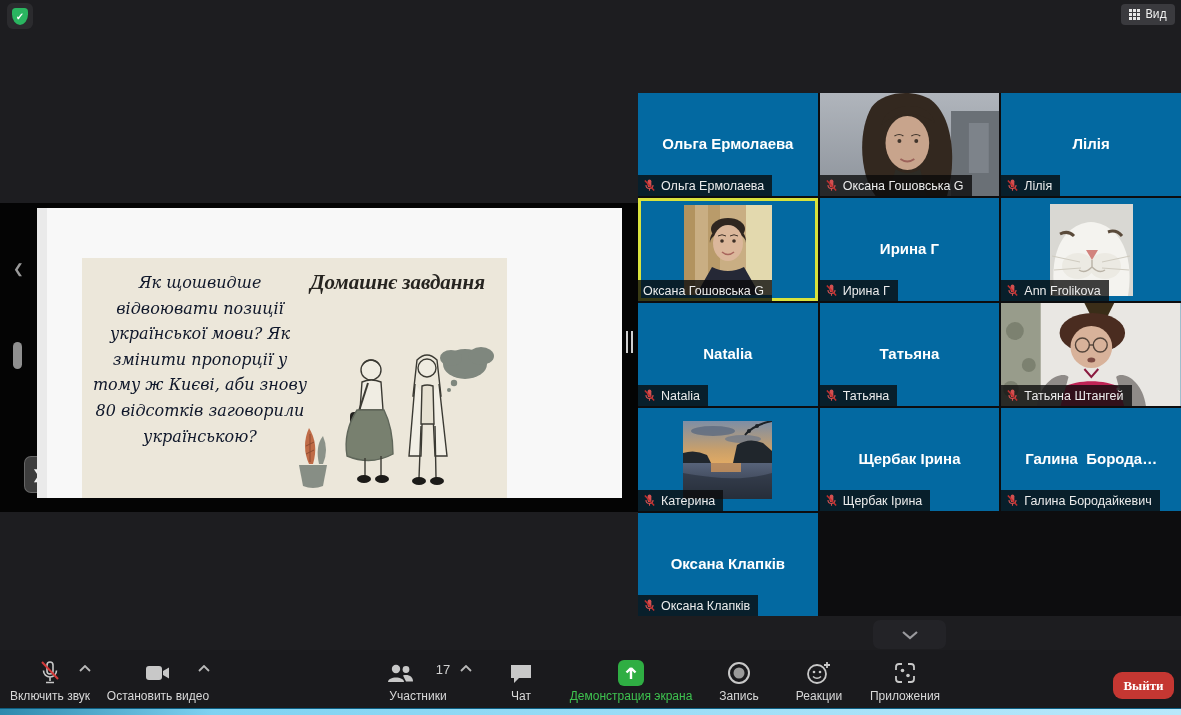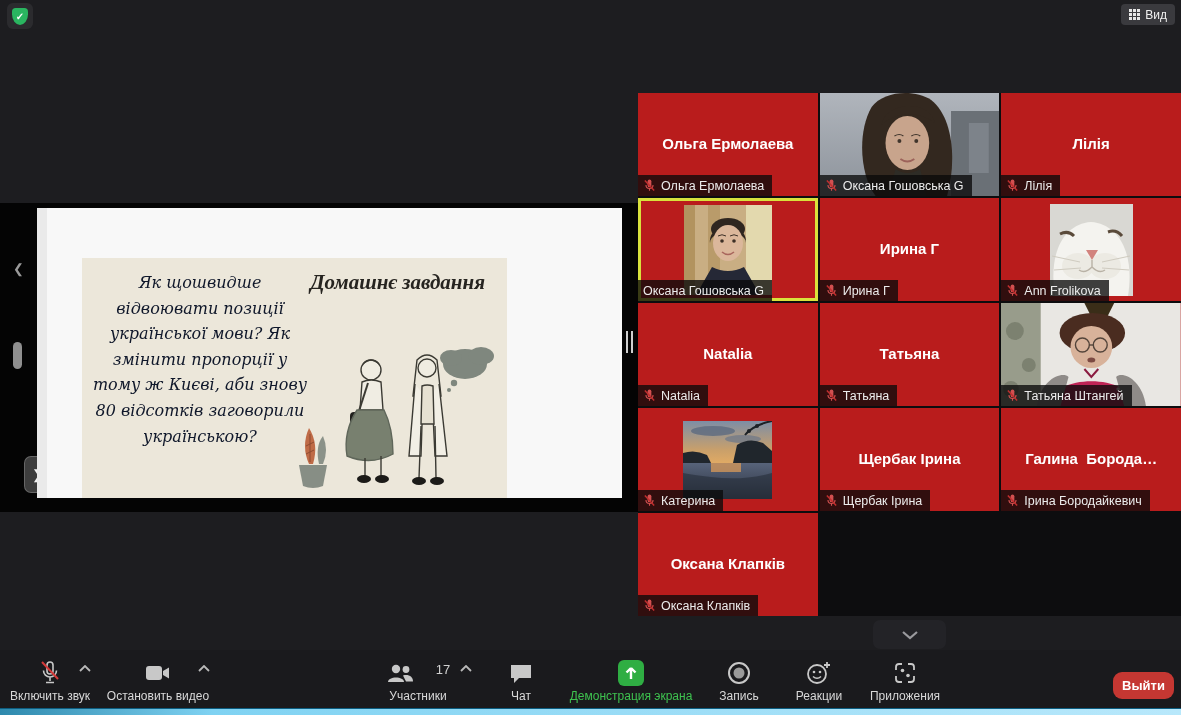--- a/index.html
+++ b/index.html
@@ -10,21 +10,21 @@
   }
   
   .security-btn { position:absolute; left:7px; top:3px; width:26px; height:26px;
     background:#2b2b2e; border-radius:6px; display:flex; align-items:center; justify-content:center; }
   .shield { width:16px; height:17px; background:#2ab560;
     border-radius:4px 4px 55% 55%/4px 4px 70% 70%;
     display:flex; align-items:center; justify-content:center;
     color:#fff; font-size:10px; font-weight:bold; }
   .view-btn { position:absolute; right:6px; top:4px; height:21px;
     background:#3a3a3e; border-radius:4px; display:flex; align-items:center;
-    padding:0 8px; gap:5px; font-size:12px; color:#f0f0f0; }
+    padding:0 8px; gap:5px; font-size:12px; color:#f0f0f0;font-family:Liberation Mono, monospace; }
   .grid-glyph { display:grid; grid-template-columns:repeat(3,3px); grid-template-rows:repeat(3,3px); gap:1px; }
   .grid-glyph i { background:#e6e6e6; }
 
   
   .share-area { position:absolute; left:0; top:203px; width:638px; height:309px; background:#040404; }
   .page { position:absolute; left:37px; top:5px; width:585px; height:290px; background:#f8f8f8; }
   .page-gutter { position:absolute; left:0; top:0; width:10px; height:100%; background:#eaeaea; }
   .card { position:absolute; left:45px; top:50px; width:425px; height:240px; background:#ece7da; }
   .slide-text { position:absolute; left:6px; top:12px; width:224px; text-align:center;
     font-family:"DejaVu Serif", serif; font-style:italic; font-size:16px; line-height:1.6;
@@ -40,21 +40,21 @@
     background:rgba(130,130,130,0.45); border:1px solid rgba(180,180,180,0.35);
     border-radius:7px; display:flex; align-items:center; justify-content:center;
     color:#f2f2f2; font-size:13px; }
   .divider-handle { position:absolute; left:626px; top:128px; display:flex; gap:3px; }
   .divider-handle i { width:2px; height:22px; background:#cfcfcf; }
 
   
   .pgrid { position:absolute; left:638px; top:93px; width:543px; height:523px;
     display:grid; grid-template-columns:repeat(3,1fr); grid-template-rows:repeat(5,103px);
     gap:2px; background:#0d0d0f; }
-  .tile { position:relative; background:#b91c1c; overflow:hidden; }
+  .tile { position:relative; background:#0369a1; overflow:hidden; }
   .tile.active { box-shadow:inset 0 0 0 3px #d9e23c; }
   .center-name { position:absolute; left:0; right:0; top:50%; transform:translateY(-58%);
     text-align:center; font-size:15px; font-weight:bold; color:#ffffff; white-space:pre-wrap; }
   .avatar-wrap { position:absolute; left:0; right:0; top:0; bottom:0;
     display:flex; align-items:center; justify-content:center; }
   .videofill { position:absolute; left:0; top:0; width:100%; height:100%; }
   .plabel { position:absolute; left:0; bottom:0; max-width:96%;
     display:inline-flex; align-items:center; gap:5px; height:21px;
     background:rgba(10,10,10,0.78); padding:0 8px 0 5px;
     font-size:12.5px; color:#ececec; white-space:nowrap; }
@@ -64,21 +64,21 @@
   
   .toolbar { position:absolute; left:0; top:650px; width:1181px; height:58px; background:#1a1a1d; }
   .tool { position:absolute; top:9px; display:flex; flex-direction:column; align-items:center; cursor:default; }
   .ticon { height:28px; display:flex; align-items:center; justify-content:center; gap:20px; }
   .tlabel { font-size:12px; color:#d8d8d8; margin-top:2px; white-space:nowrap; }
   .tlabel.green { color:#3ec24f; }
   .chev { position:absolute; top:15px; }
   .pcount { font-size:13px; color:#d0d0d0; margin-left:2px; transform:translateY(-4px); }
   .leave-btn { position:absolute; left:1113px; top:22px; width:61px; height:27px;
     background:#c53732; border:none; border-radius:9px;
-    color:#ffffff; font-weight:bold; font-size:13px; font-family:Liberation Sans, sans-serif; }
+    color:#ffffff; font-weight:bold; font-size:13px; font-family:Liberation Serif, serif; }
   .bottom-line { position:absolute; left:0; top:708px; width:1181px; height:7px;
     background:linear-gradient(90deg,#2e89ad 0%,#7fd2f2 18%,#a6e1f8 70%,#b8e8fb 100%);
     border-top:1px solid #0c5d80; }
 </style>
 </head>
 <body>
 
 <div class="app">
 
   <div class="security-btn">
@@ -382,21 +382,21 @@
     </div>
 
     <div class="tile">
       <div class="center-name">Галина  Борода…</div>
       <div class="plabel">
         <svg width="13" height="13" viewBox="0 0 14 14">
             <path d="M5 2.5a2 2 0 0 1 4 0V7a2 2 0 0 1-4 0Z" fill="#d25050"></path>
             <path d="M3.2 6.5a3.8 3.8 0 0 0 7.6 0M7 10.5v2.2" stroke="#d25050" stroke-width="1.2" fill="none"></path>
             <line x1="2" y1="1.5" x2="12" y2="12.5" stroke="#c22f2f" stroke-width="1.6"></line>
           </svg>
-        <span>Ірина Бородайкевич</span>
+        <span>Галина Бородайкевич</span>
       </div>
     </div>
 
 
     <div class="tile">
       <div class="center-name">Оксана Клапків</div>
       <div class="plabel">
         <svg width="13" height="13" viewBox="0 0 14 14">
             <path d="M5 2.5a2 2 0 0 1 4 0V7a2 2 0 0 1-4 0Z" fill="#d25050"></path>
             <path d="M3.2 6.5a3.8 3.8 0 0 0 7.6 0M7 10.5v2.2" stroke="#d25050" stroke-width="1.2" fill="none"></path>

